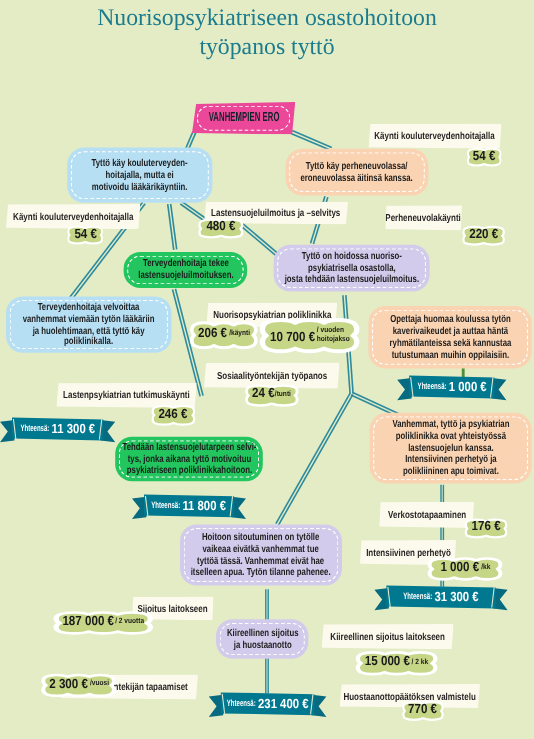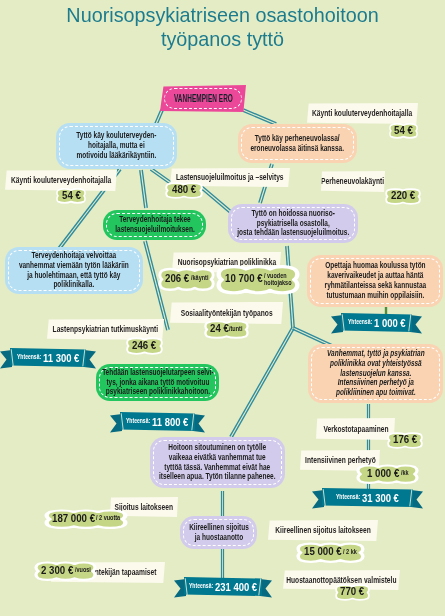--- a/index.html
+++ b/index.html
@@ -1,21 +1,21 @@
 <!DOCTYPE html>
 <html><head>
 <meta charset="utf-8">
 <style>
   html,body{margin:0;padding:0;}
   body{width:445px;height:616px;background:#e4ecc6;
        font-family:"Liberation Sans",sans-serif;overflow:hidden;}
   #stage{position:relative;width:445px;height:616px;}
 
   .title{position:absolute;left:0;top:4px;width:445px;text-align:center;color:#1c7c8e;
-    font-family:Liberation Sans, sans-serif;font-size:19.8px;line-height:23.5px;}
+    font-family:Liberation Serif, serif;font-size:19.8px;line-height:23.5px;}
 
   #lines{position:absolute;left:0;top:0;width:445px;height:616px;}
 
   .bub{position:absolute;box-sizing:border-box;display:flex;align-items:center;
        justify-content:center;text-align:center;color:#1b1b1b;
        font-size:8.5px;line-height:9.8px;font-weight:bold;letter-spacing:0px;}
   .bub-in{display:block;white-space:nowrap;transform:scaleX(0.765);}
   .b-blue{background:#b6dff4;border-radius:14px;}
   .b-peach{background:#fad3b2;border-radius:14px;}
   .b-pink{background:#22c55e;border-radius:14px;}
@@ -32,21 +32,21 @@
        font-size:8.4px;line-height:9px;display:flex;align-items:center;justify-content:center;
        text-align:center;font-weight:bold;white-space:nowrap;
        clip-path:polygon(1.5% 2%, 100% 0%, 98.5% 100%, 0% 94%);}
   .lab span{display:block;transform:scaleX(0.795);white-space:nowrap;}
 
   .cloud{position:absolute;}
   .cloud svg{position:absolute;left:0;top:0;overflow:visible;}
   .cloud .txt{position:absolute;left:0;top:0;width:100%;height:100%;
      display:flex;align-items:center;justify-content:center;
      color:#1a1a1a;font-weight:bold;white-space:nowrap;}
-  .cloud .inner{display:flex;align-items:center;}
+  .cloud .inner{display:flex;align-items:flex-end;}
   .cloud .txt .amt{font-size:11px;display:block;transform:scaleX(0.88);
      transform-origin:left center;white-space:nowrap;}
   .cloud .txt .per{font-size:6.4px;display:block;line-height:6.6px;
      transform:scaleX(0.86);transform-origin:left center;text-align:left;white-space:nowrap;}
   .cloud .box{display:block;position:relative;height:11px;}
   .cloud .box > span{position:absolute;left:0;bottom:0;}
   .cloud .pbox{margin-left:1.2px;height:11px;}
   .cloud .pbox > span{bottom:1.5px;}
   .cloud .pbox2{height:17px;}
   .cloud .pbox2 > span{bottom:0px;line-height:8px;}
@@ -129,21 +129,21 @@
         <span class="bub-in">Terveydenhoitaja velvoittaa<br>vanhemmat viemään tytön lääkäriin<br>ja huolehtimaan, että tyttö käy<br>poliklinikalla.</span>
       </div>
       <div class="bub b-peach" style="left: 307px; top: 255px; width: 136px; height: 52px;">
         <i class="dash"></i>
         <span class="bub-in">Opettaja huomaa koulussa tytön<br>kaverivaikeudet ja auttaa häntä<br>ryhmätilanteissa sekä kannustaa<br>tutustumaan muihin oppilaisiin.</span>
       </div>
       <div class="bub b-pink" style="left: 96px; top: 364px; width: 123px; height: 37px;">
         <i class="dash"></i>
         <span class="bub-in">Tehdään lastensuojelutarpeen selvi-<br>tys, jonka aikana tyttö motivoituu<br>psykiatriseen poliklinikkahoitoon.</span>
       </div>
-      <div class="bub b-peach" style="left: 308px; top: 344px; width: 135px; height: 59px; font-style: italic;">
+      <div class="bub b-peach" style="left: 308px; top: 344px; width: 135px; height: 59px;">
         <i class="dash"></i>
         <span class="bub-in">Vanhemmat, tyttö ja psykiatrian<br>poliklinikka ovat yhteistyössä<br>lastensuojelun kanssa.<br>Intensiivinen perhetyö ja<br>polikliininen apu toimivat.</span>
       </div>
       <div class="bub b-purple" style="left: 150px; top: 437px; width: 135px; height: 51px;">
         <i class="dash"></i>
         <span class="bub-in">Hoitoon sitoutuminen on tytölle<br>vaikeaa eivätkä vanhemmat tue<br>tyttöä tässä. Vanhemmat eivät hae<br>itselleen apua. Tytön tilanne pahenee.</span>
       </div>
       <div class="bub b-purple" style="left: 180px; top: 516px; width: 77px; height: 33px;">
         <i class="dash"></i>
         <span class="bub-in">Kiireellinen sijoitus<br>ja huostaanotto</span>

